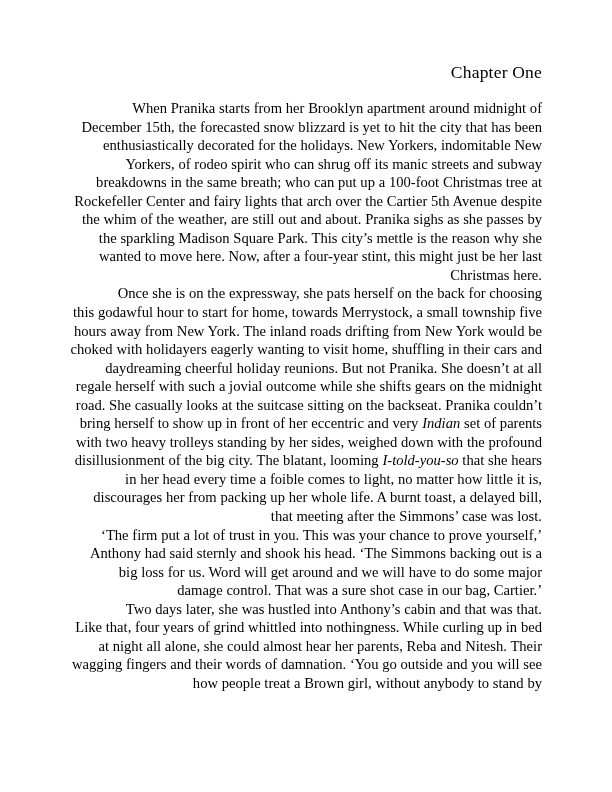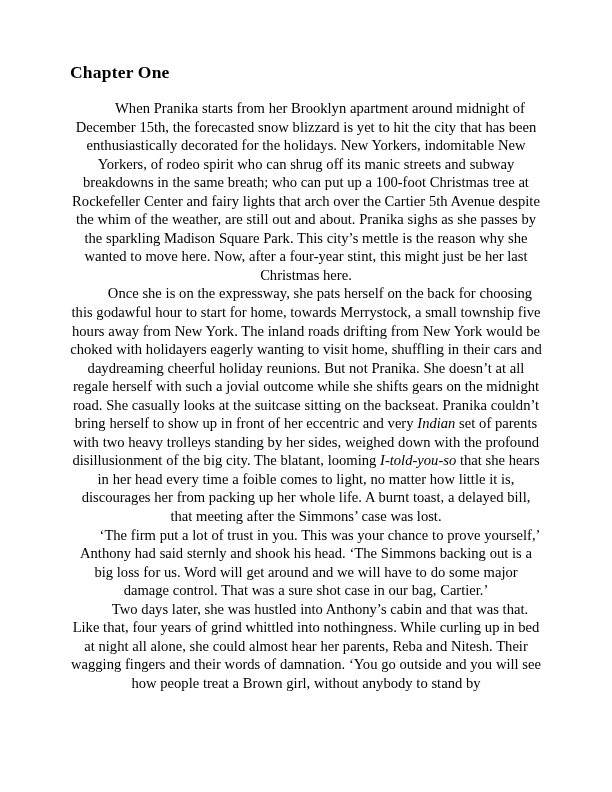--- a/index.html
+++ b/index.html
@@ -27,31 +27,31 @@
   .content {
     position: absolute;
     left: 70px;
     top: 62px;
     width: 472px;
   }
 
   .chapter-title {
     font-family: "Liberation Serif", "DejaVu Serif", serif;
     font-size: 17.5px;
-    font-weight: bold;
-    text-align: left;
+    font-weight: normal;
+    text-align: right;
     letter-spacing: 0.2px;
     margin: 0 0 16px 0;
     line-height: 1.2;
   }
 
   .body-text {
     font-size: 14.6px;
     line-height: 18.55px;
-    text-align: center;
+    text-align: right;
     margin: 0;
   }
 
   .para {
     margin: 0;
     text-indent: 28px;
     hyphens: none;
     word-spacing: 0.1px;
   }
 

